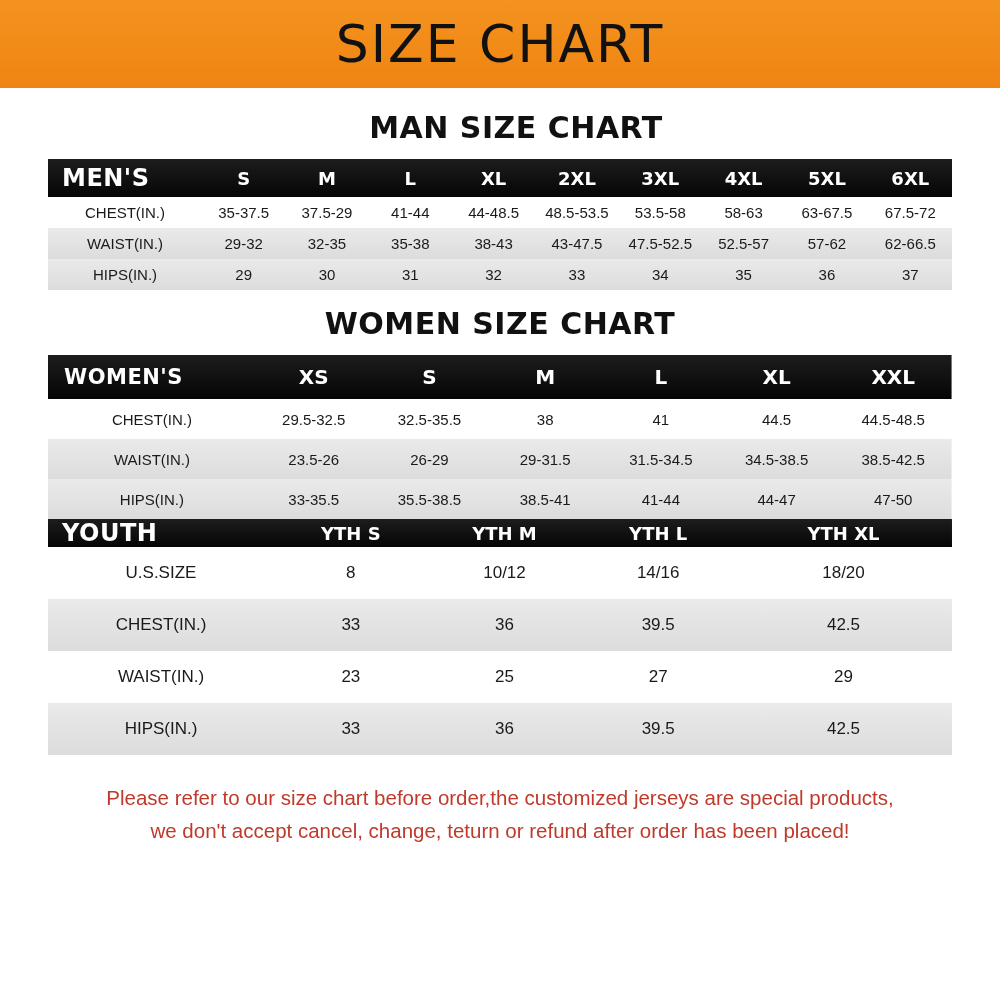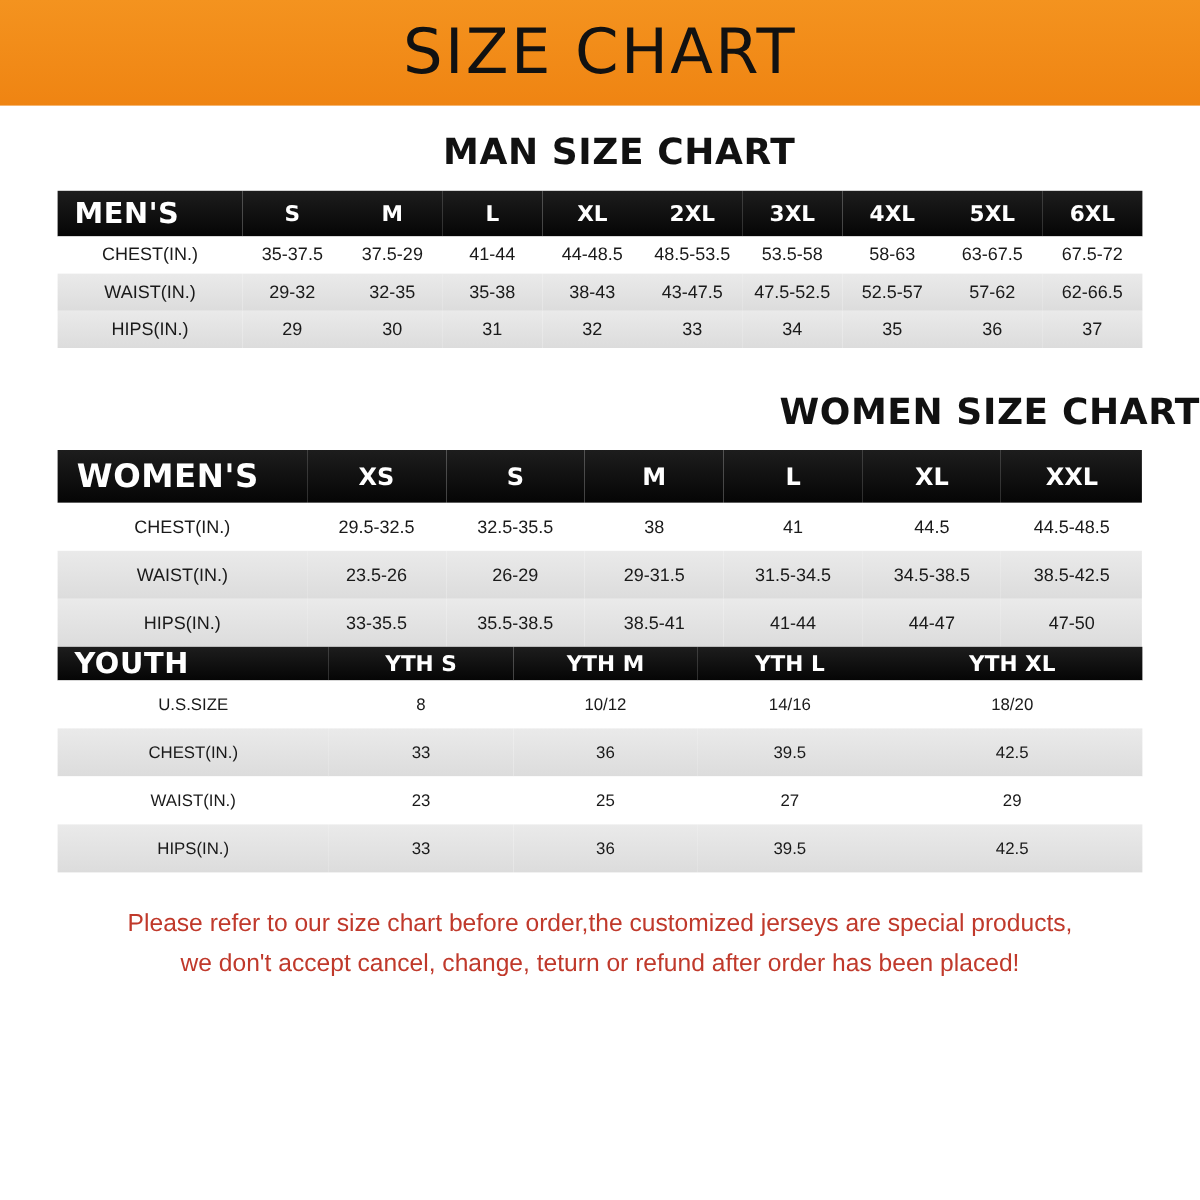--- a/index.html
+++ b/index.html
@@ -42,21 +42,21 @@
   
   .section-title {
     text-align: center;
     font-family: "DejaVu Sans", sans-serif;
     font-weight: bold;
     font-size: 30px;
     color: #111111;
     letter-spacing: 0.5px;
   }
   .sec-man-title { margin-top: 22px; margin-bottom: 14px; padding-left: 32px; }
-  .sec-women-title { margin-top: 36px; margin-bottom: 14px; text-align: right; }
+  .sec-women-title { margin-top: 16px; margin-bottom: 14px; }
   .sec-youth-title { margin-top: 36px; margin-bottom: 14px; }
 
   
   .table-wrap {
     width: 904px;
     margin: 0 auto;
   }
   table.size-table {
     width: 100%;
     border-collapse: collapse;
@@ -99,27 +99,27 @@
     font-size: 15px;
     color: #1a1a1a;
   }
   .row-a { background: #ffffff; }
   .row-b {
     background: #e2e2e2;
     background: linear-gradient(180deg, #eaeaea 0%, #dcdcdc 100%);
   }
 
   
-  .youth .data-row td { height: 40px; font-size: 14px; }
+  .youth .data-row td { height: 52px; font-size: 17px; }
   .youth .hdr-row td { height: 24px; }
 
   
   .women .data-row td { height: 40px; }
   .women .hdr-row td { height: 44px; }
-  .women .hdr-row td.rowlabel { font-size: 27px; padding-left: 16px; }
+  .women .hdr-row td.rowlabel { font-size: 21px; padding-left: 16px; }
   .women .hdr-row td { font-size: 20px; }
 
   
   .footer-note {
     margin: 26px auto 0 auto;
     width: 950px;
     text-align: center;
     color: #c0392b;
     font-family: "Liberation Sans", sans-serif;
     font-size: 20.5px;

